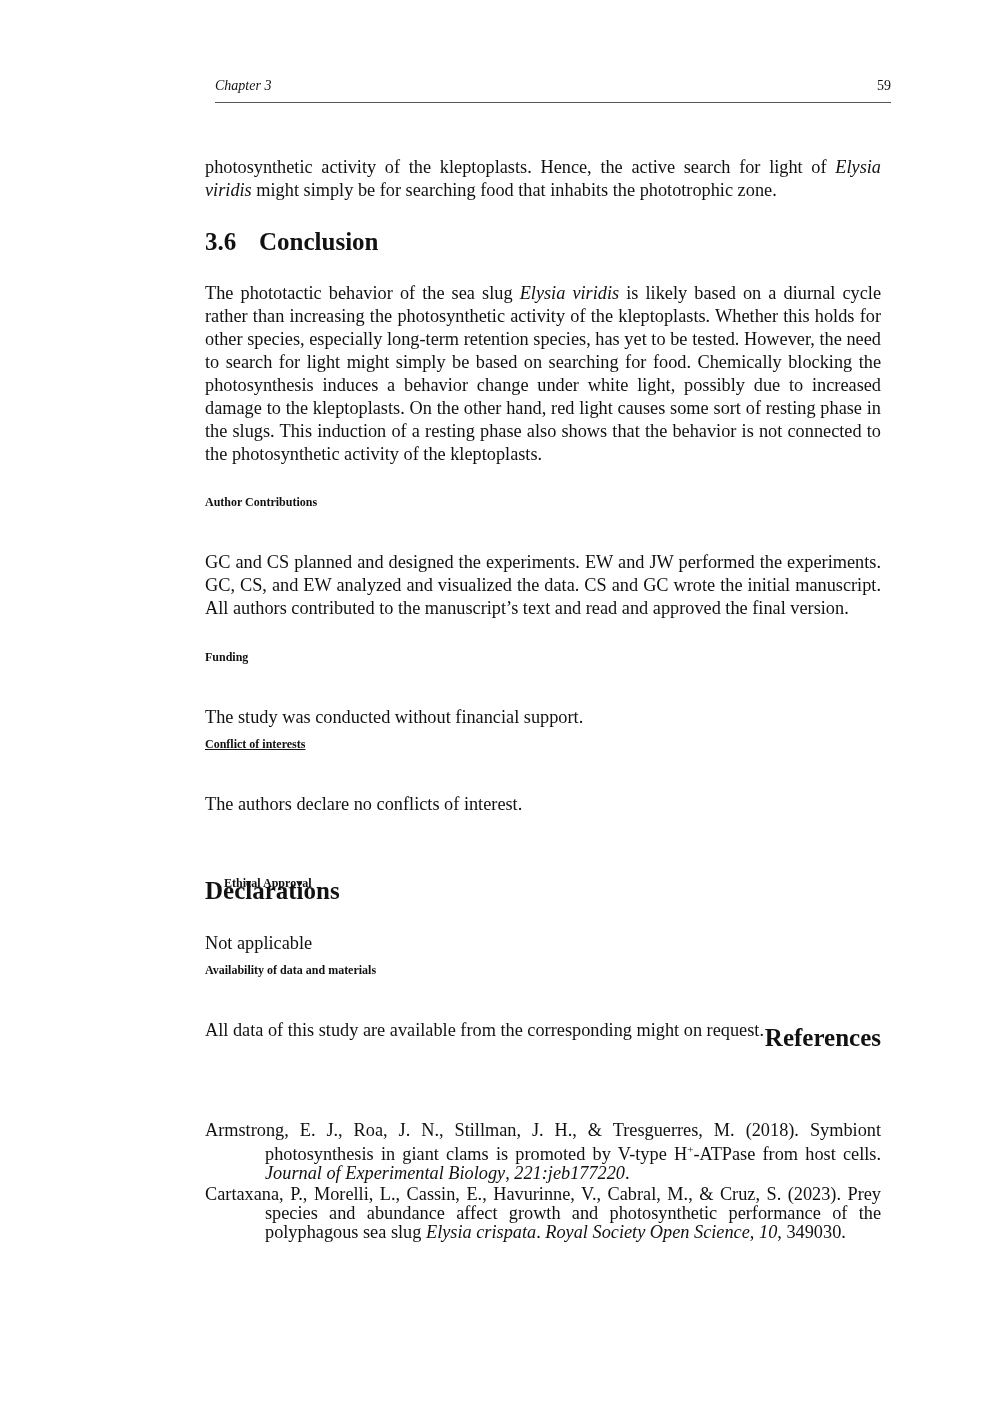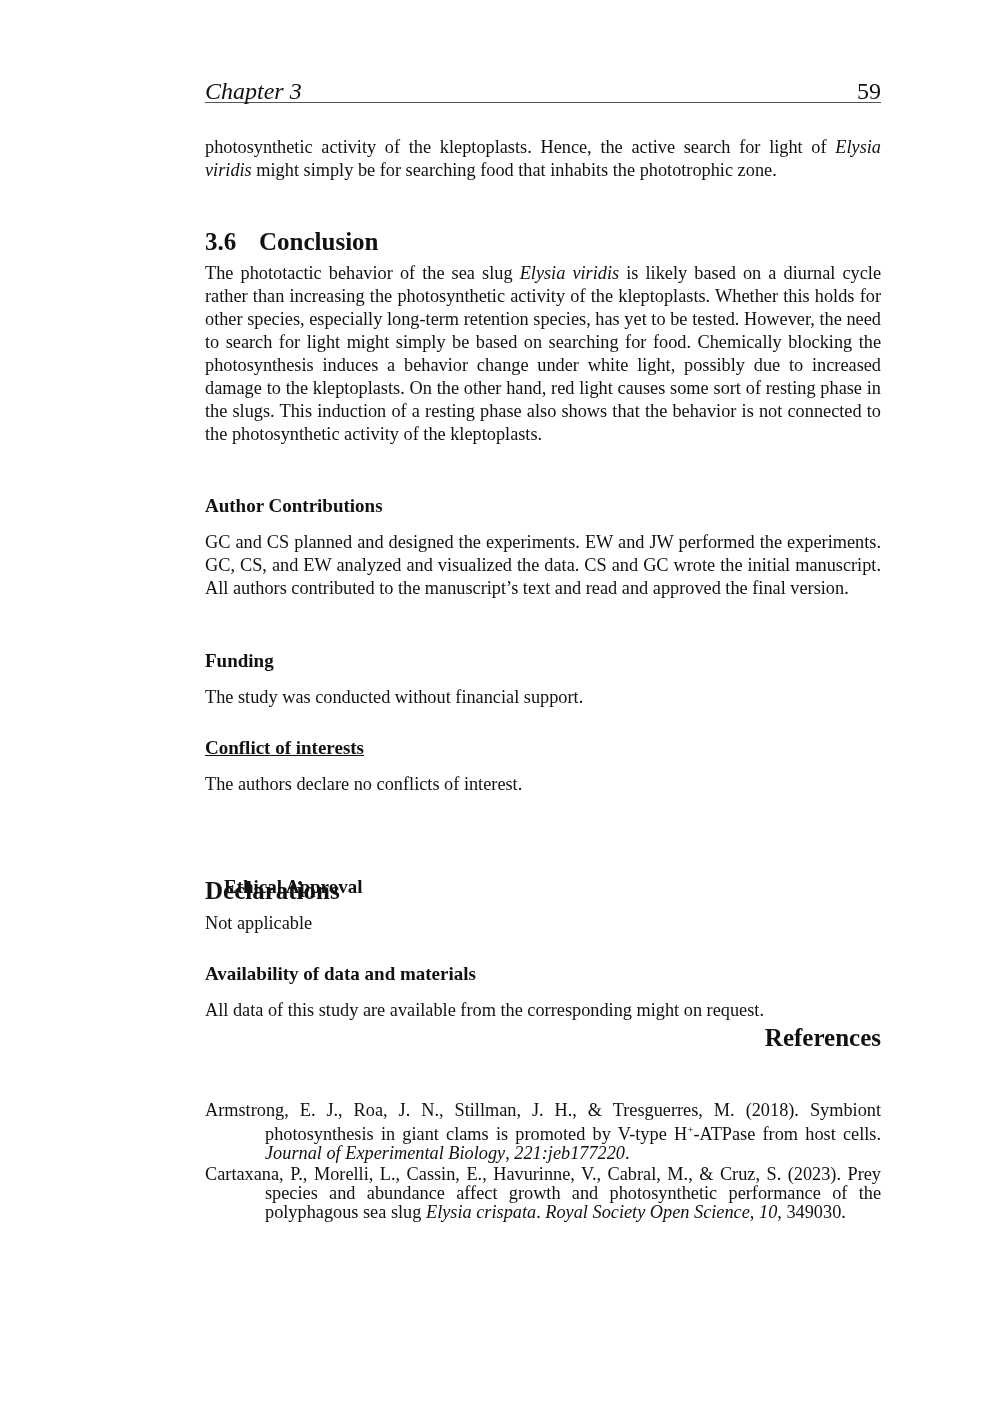--- a/index.html
+++ b/index.html
@@ -1,28 +1,28 @@
 <!DOCTYPE html>
 <html><head>
 <meta charset="utf-8">
 <style>
   html, body { margin:0; padding:0; background:#ffffff; }
   body { width:1000px; height:1414px; position:relative; overflow:hidden;
          font-family:"DejaVu Serif","Liberation Serif",serif; color:#111; }
   .page { position:absolute; left:205px; top:0; width:676px;
           font-family:"Liberation Serif","DejaVu Serif",serif; }
-  .running-head { position:absolute; top:78px; left:0; width:676px; height:24px;
-                  border-bottom:1px solid #555; font-size:24px; }
+  .running-head { position:absolute; top:78px; left:10px; width:676px; height:24px;
+                  border-bottom:1px solid #555; font-size:14px; }
   .running-head .chap { position:absolute; left:0; top:0; font-style:italic; }
   .running-head .pnum { position:absolute; right:0; top:0; }
   .body-text { font-size:18.3px; line-height:23px; text-align:justify; margin:0; }
-  .abs { position:absolute; left:0; width:676px; }
+  .abs { position:absolute; left:0; width:676px;margin-top:20px; }
   .sec-h { font-size:25px; font-weight:bold; margin:0; }
   .sec-h .num { display:inline-block; width:54px; }
-  .sub-h { font-size:19px; font-weight:bold; margin:0; }
+  .sub-h { font-size:12px; font-weight:bold; margin:0; }
   .ref { font-size:18.3px; line-height:19px; text-align:justify;
          padding-left:60px; text-indent:-60px; margin:0 0 2px 0; }
   i, .it { font-style:italic; }
 </style>
 </head>
 <body>
 
 <div class="page">
 
   <div class="running-head">

